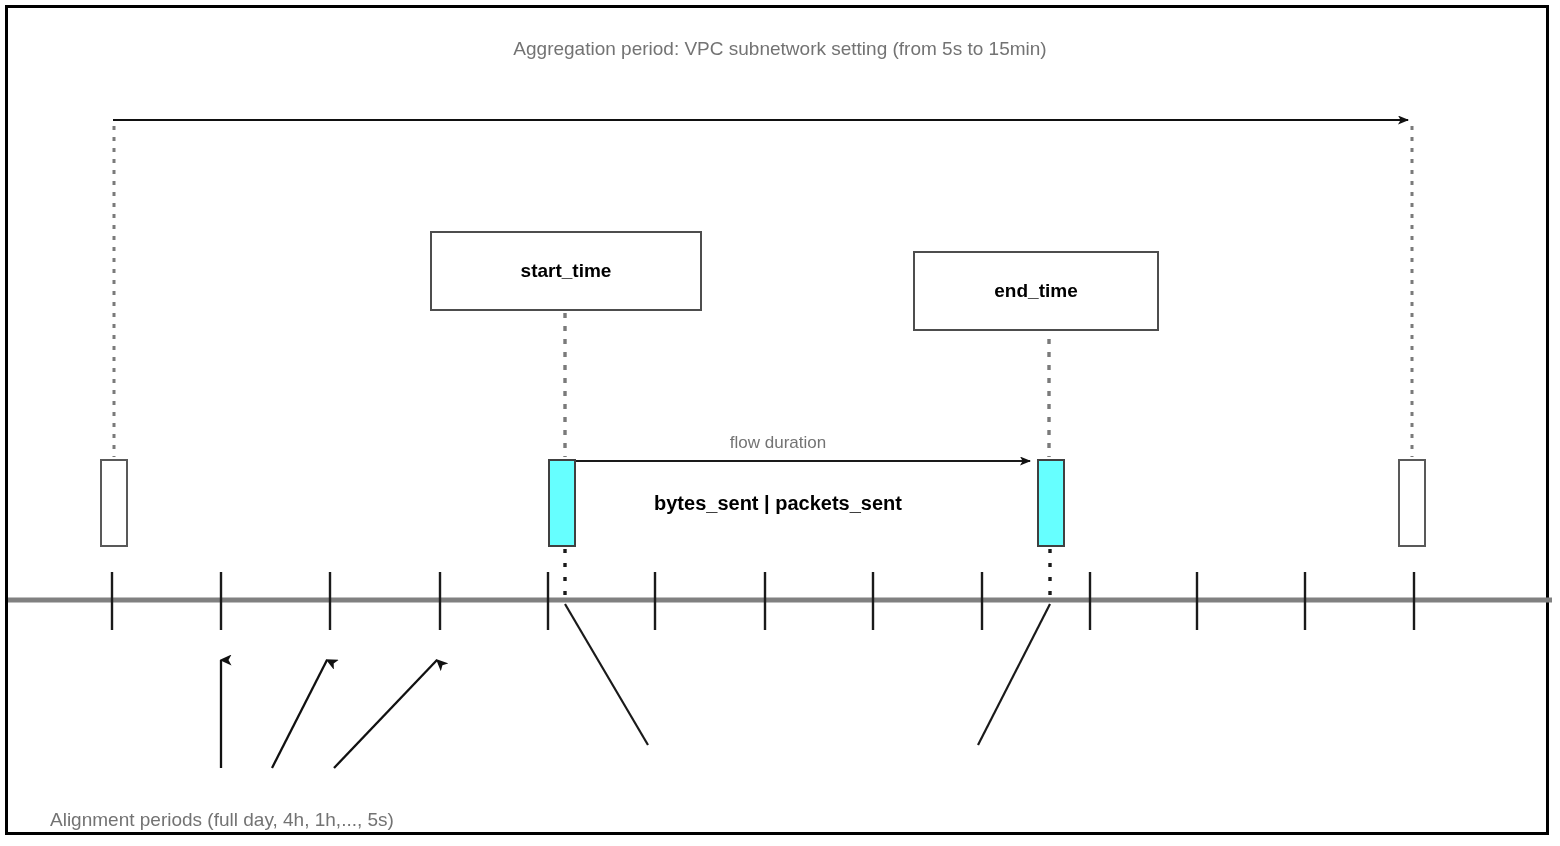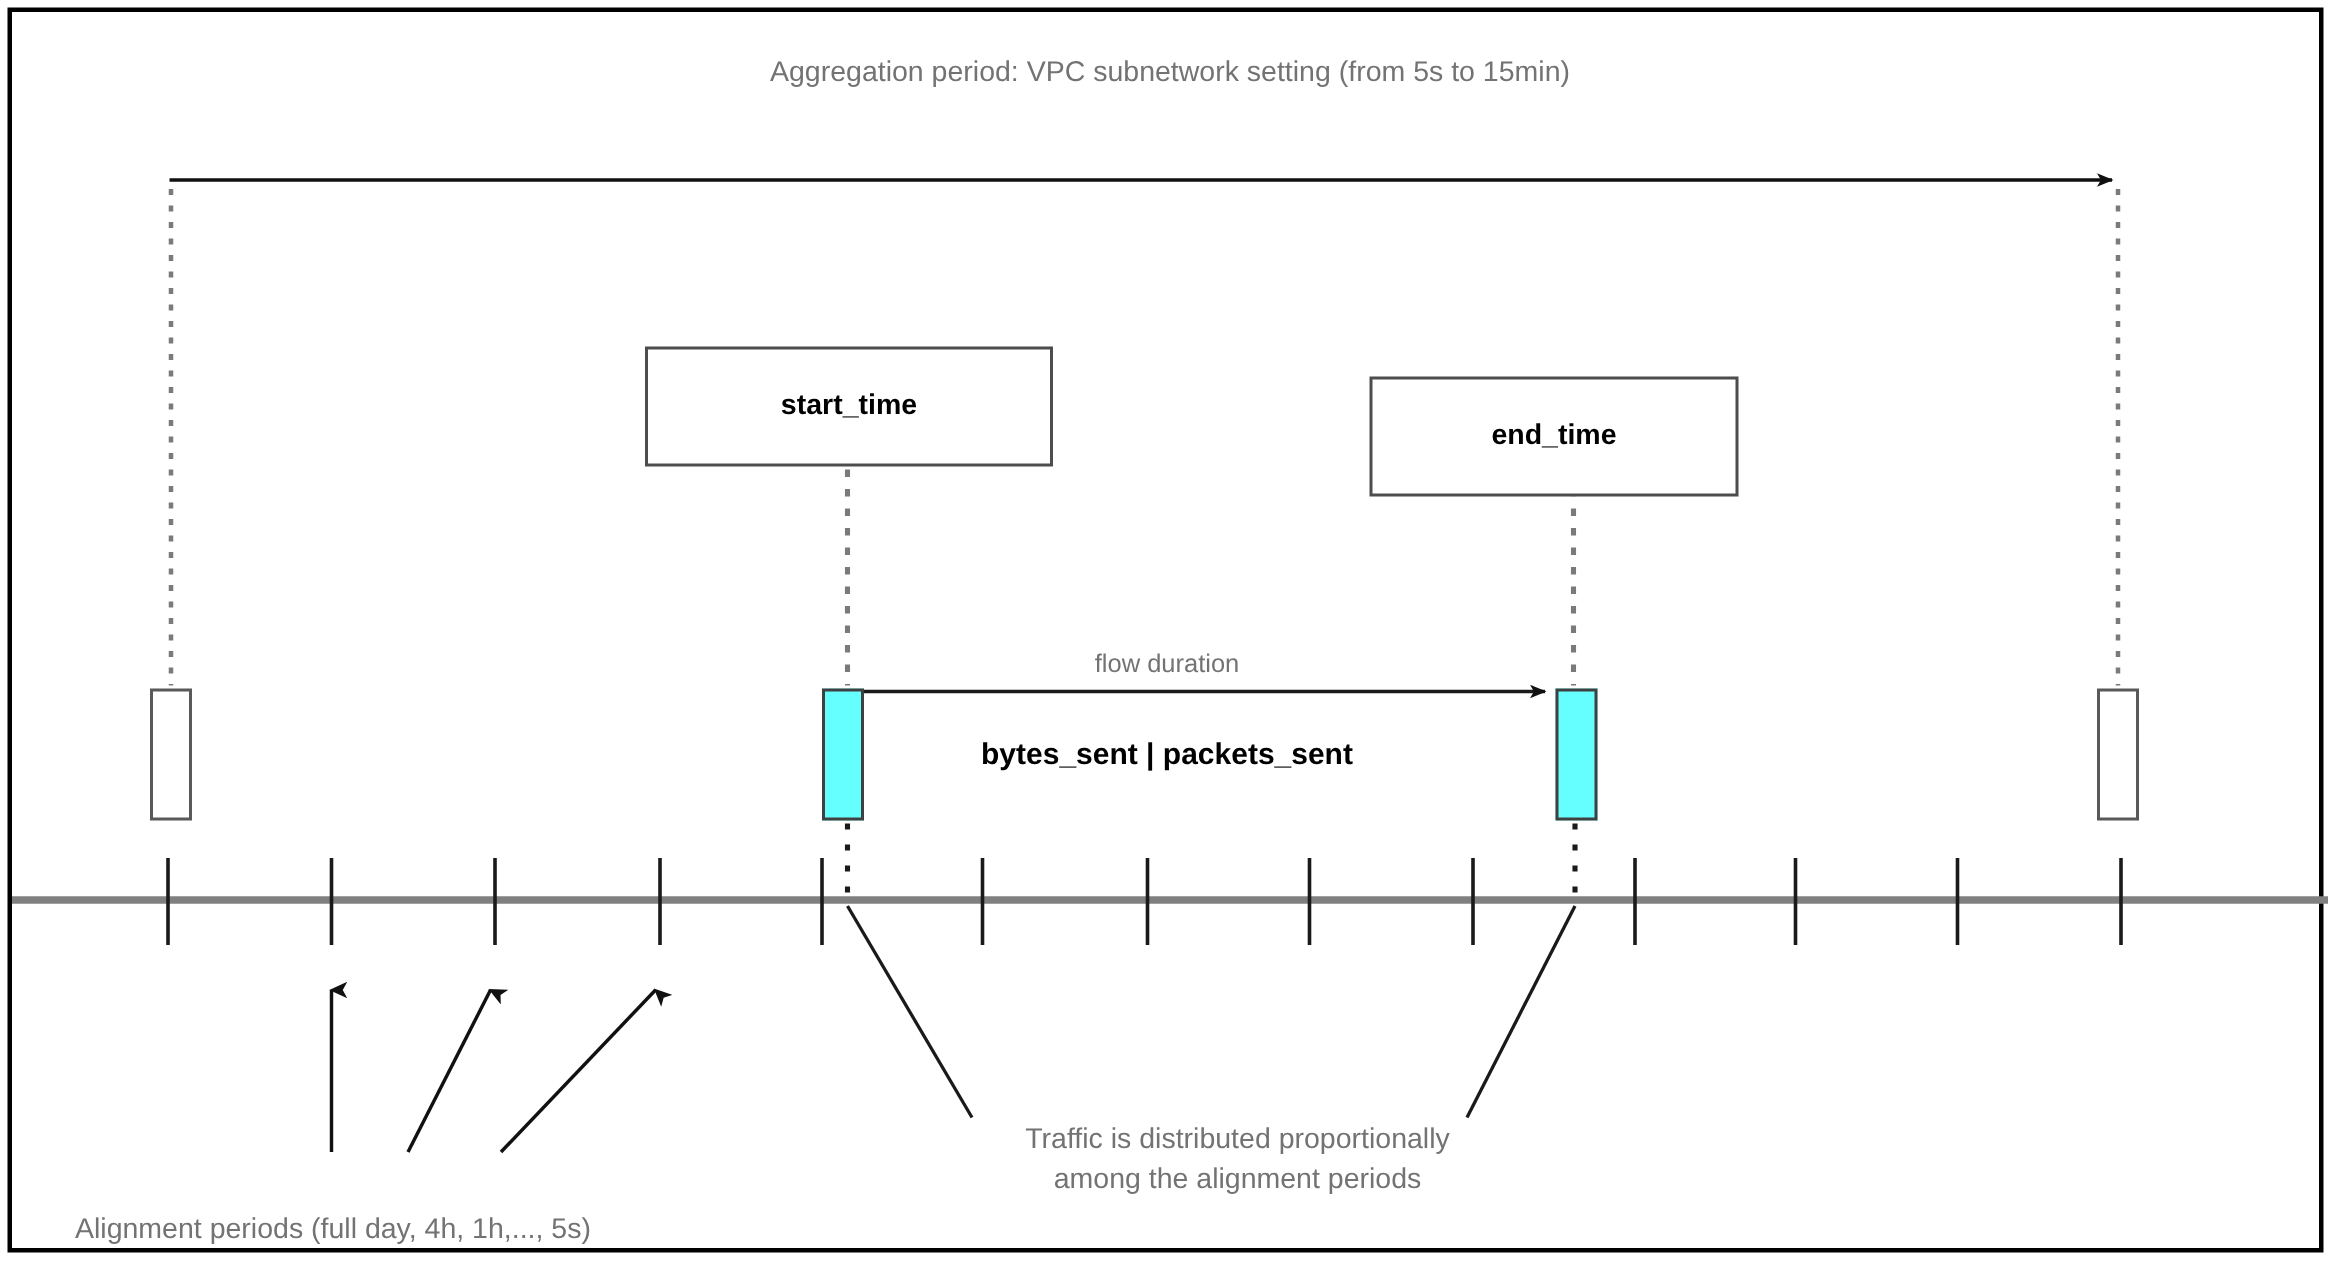--- a/index.html
+++ b/index.html
@@ -210,14 +210,13 @@
 
   <div class="event-bar" id="start-activation-bar"></div>
   <div class="event-bar" id="end-activation-bar"></div>
 
   <div class="lbl" id="flow-duration-label">flow duration</div>
 
   <div class="lbl" id="flow-metrics-label">bytes_sent | packets_sent</div>
 
   <div class="lbl" id="alignment-periods-label">Alignment periods (full day, 4h, 1h,..., 5s)</div>
 
-  <div class="lbl" id="distribution-note">Traffic is distributed proportionally among the alignment periods</div>
 </div>
 
 </body></html>

